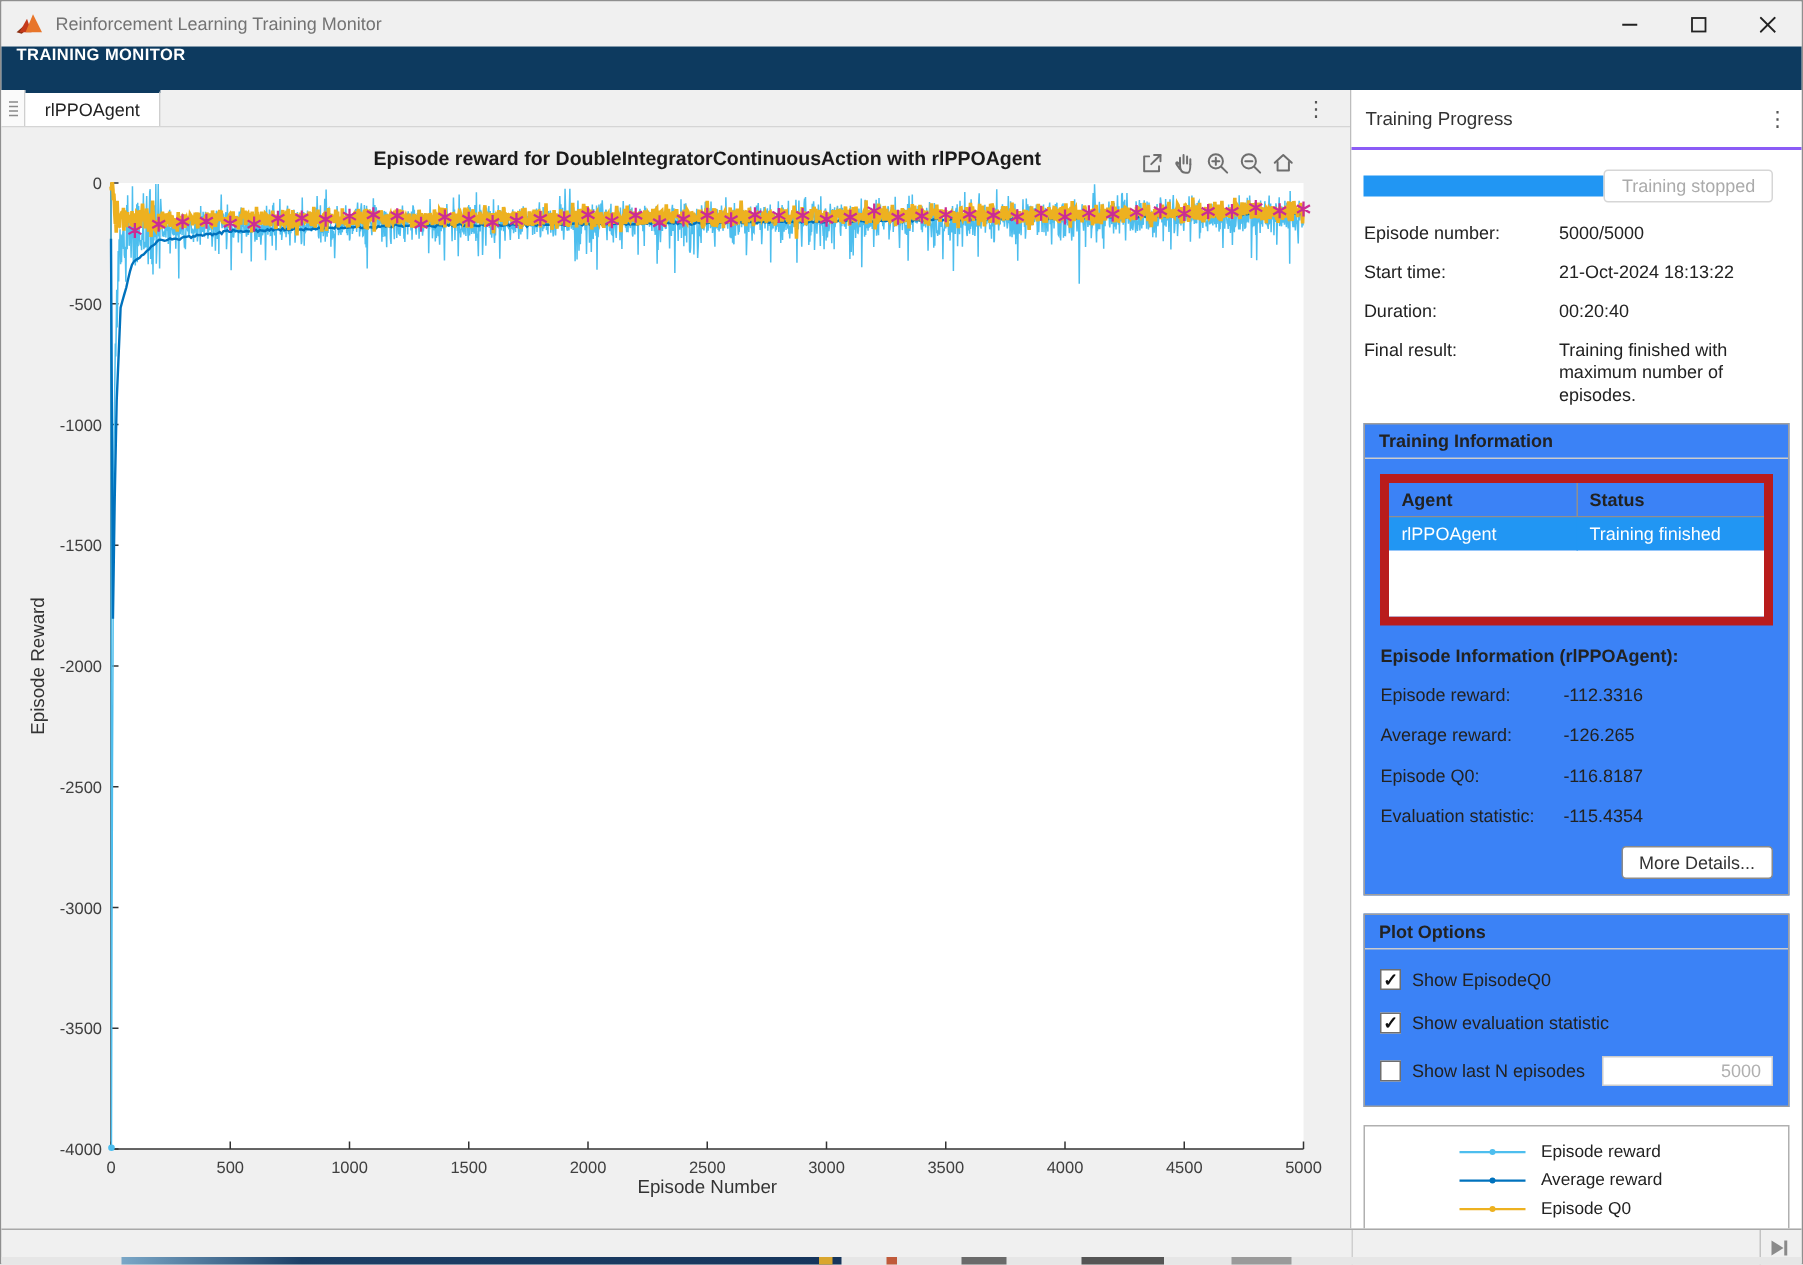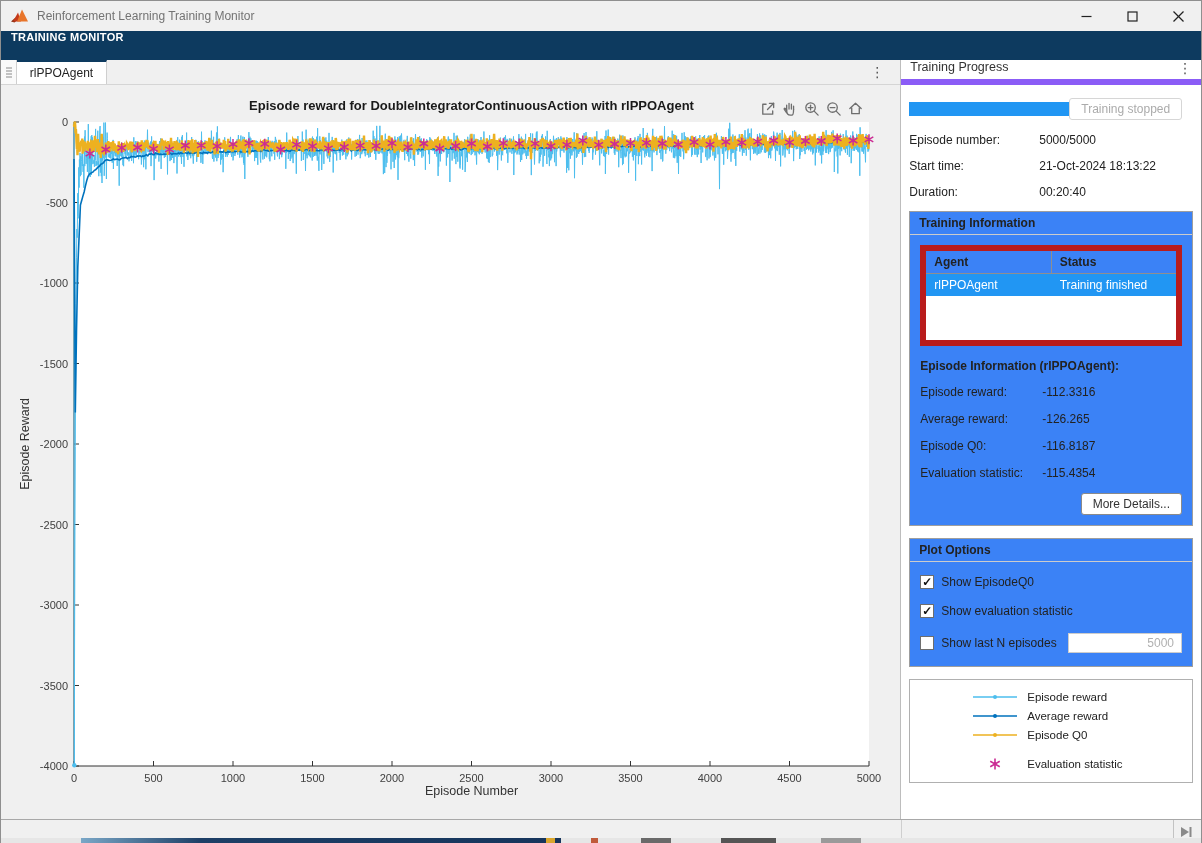--- a/index.html
+++ b/index.html
@@ -30,21 +30,21 @@
               color:#555; font-size:14px; cursor:pointer; }
 
   .figure { position:relative; flex:1; background:#f0f0f0; }
   .figure svg.chart { position:absolute; left:0; top:0; }
   .ax-toolbar { position:absolute; top:14px; right:35px; display:flex; gap:3px; }
   .ax-icon { width:19px; height:19px; display:flex; align-items:center; justify-content:center; cursor:pointer; }
   .ax-icon svg { stroke:#6e6e6e; stroke-width:1.4; fill:none; stroke-linecap:round; stroke-linejoin:round; }
 
   
   .side-panel { width:300px; background:#fff; display:flex; flex-direction:column; font-size:12px; color:#222; }
-  .panel-header { height:25px; border-bottom:6px solid #8b5cf6; display:flex; align-items:flex-start; padding:0 9px; font-size:12.5px; color:#333; }
+  .panel-header { height:40px; border-bottom:2px solid #8b5cf6; display:flex; align-items:center; padding:0 9px; font-size:12.5px; color:#333; }
   .panel-menu { margin-left:auto; color:#555; font-size:14px; cursor:pointer; }
   .panel-body { flex:1; padding:8px; overflow:hidden; }
 
   .progress-row { display:flex; align-items:center; margin:5px 0 13px; }
   .progress-track { width:160px; height:14px; background:#e9e9e9; }
   .progress-fill { height:100%; background:#2196F3; }
   .btn { border:1px solid #8a8a8a; border-radius:3px; background:#fff; font-size:12px; padding:3px 11px;
          color:#333; cursor:pointer; font-family:"Liberation Sans",sans-serif; }
   .btn.disabled { color:#ababab; border-color:#d6d6d6; }
 
@@ -259,20 +259,24 @@
           <span class="info-value">5000/5000</span>
         </div>
         <div class="info-row">
           <span class="info-label">Start time:</span>
           <span class="info-value">21-Oct-2024 18:13:22</span>
         </div>
         <div class="info-row">
           <span class="info-label">Duration:</span>
           <span class="info-value">00:20:40</span>
         </div>
+        <div class="info-row">
+          <span class="info-label">Final result:</span>
+          <span class="info-value">Training finished with maximum number of episodes.</span>
+        </div>
 
         <div class="groupbox">
           <div class="group-title">Training Information</div>
           <div class="group-content">
             <div class="agents-table" id="agents-table">
                 <div class="t-head">
                   <div class="t-cell">Agent</div>
                   <div class="t-cell">Status</div>
                 </div>
                 <div class="t-row selected">

